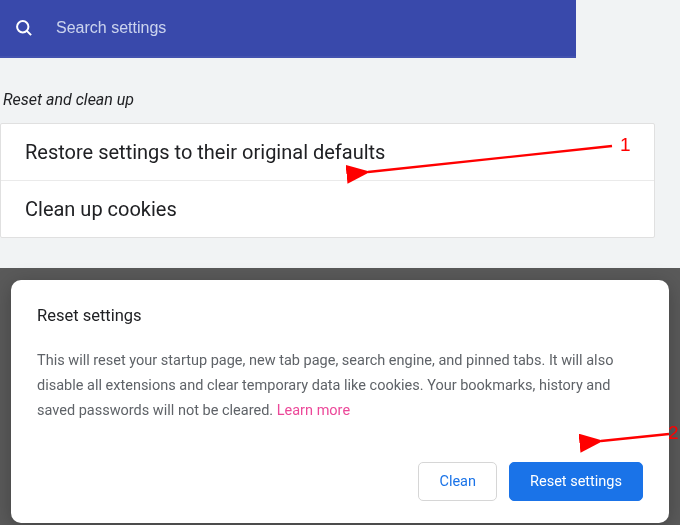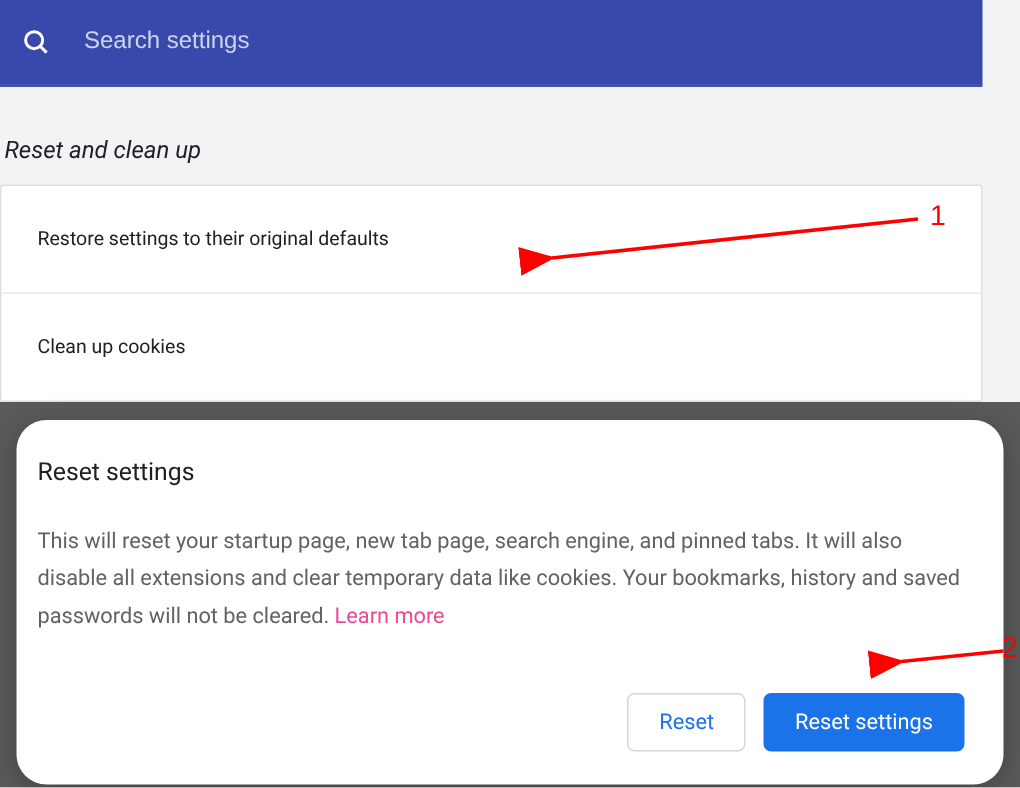--- a/index.html
+++ b/index.html
@@ -7,21 +7,21 @@
       font-family: Roboto, Arial, sans-serif;
       background: #f1f3f4;
       width: 680px;
       height: 525px;
       overflow: hidden;
       position: relative;
     }
     .search-bar {
       background: #3949ab;
       height: 58px;
-      width: 655px;
+      width: 576px;
       display: flex;
       align-items: center;
       padding: 0 14px;
       border-bottom: 2px solid rgba(255,255,255,0.05);
     }
     .search-bar .icon { color: #fff; display: flex; margin-right: 22px; }
     .search-input {
       background: transparent;
       border: none;
       outline: none;
@@ -37,22 +37,22 @@
       padding: 32px 0 14px 3px;
       font-style: italic;
     }
     .settings-list {
       width: 655px;
       background: #fff;
       border-radius: 2px;
       border: 1px solid #e0e0e0;
     }
     .settings-row {
-      padding: 28px 24px;
-      font-size: 13px;
+      padding: 16px 24px;
+      font-size: 20px;
       color: #202124;
       border-bottom: 1px solid #eaeaea;
       cursor: pointer;
     }
     .settings-row:last-child { border-bottom: none; }
 
     
     .overlay {
       position: absolute;
       left: 0;
@@ -61,22 +61,22 @@
       height: 257px;
       background: #5a5a5a;
       display: flex;
       align-items: flex-start;
       justify-content: center;
       padding-top: 12px;
     }
     .dialog {
       background: #fff;
       width: 658px;
-      border-radius: 20px;
-      padding: 26px 26px 22px 14px;
+      border-radius: 10px;
+      padding: 26px 26px 22px 26px;
       box-shadow: 0 4px 20px rgba(0,0,0,0.25);
     }
     .dialog-title {
       font-size: 16.5px;
       color: #202124;
       margin-bottom: 24px;
       font-weight: 400;
     }
     .dialog-body {
       font-size: 14.5px;
@@ -142,21 +142,21 @@
   </div>
 </div>
 
 <div class="overlay">
   <div class="dialog">
     <div class="dialog-title">Reset settings</div>
     <div class="dialog-body">
       <span>This will reset your startup page, new tab page, search engine, and pinned tabs. It will also disable all extensions and clear temporary data like cookies. Your bookmarks, history and saved passwords will not be cleared. </span><a>Learn more</a>
     </div>
     <div class="dialog-actions">
-      <button class="btn btn-cancel">Reset</button>
+      <button class="btn btn-cancel">Clean</button>
       <button class="btn btn-primary">Reset settings</button>
     </div>
   </div>
 </div>
 
 <div class="anno" style="left:360px; top:138px; width:260px; height:45px;">
   <svg width="260" height="45">
     <defs>
         <marker id="ah1" markerWidth="10" markerHeight="8" refX="1" refY="4" orient="auto">
           <polygon points="10 0, 0 4, 10 8" fill="#ff0000"></polygon>

